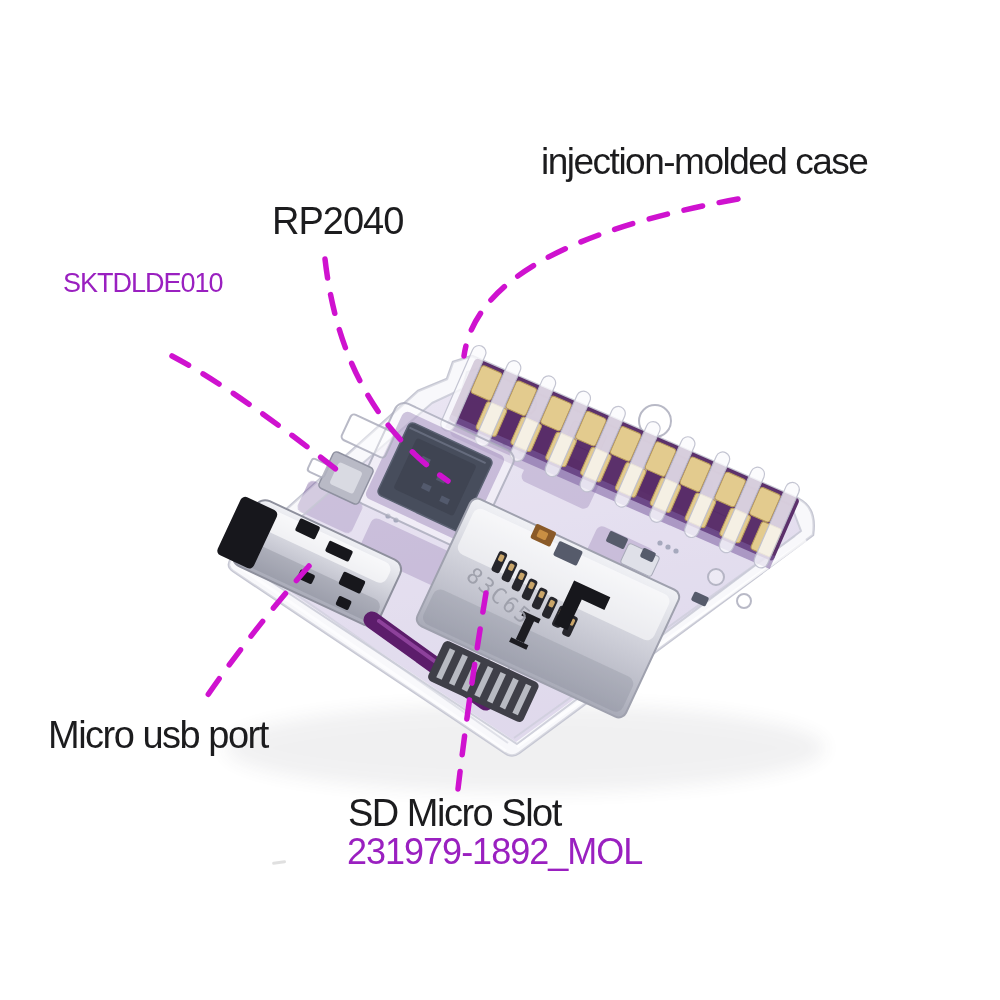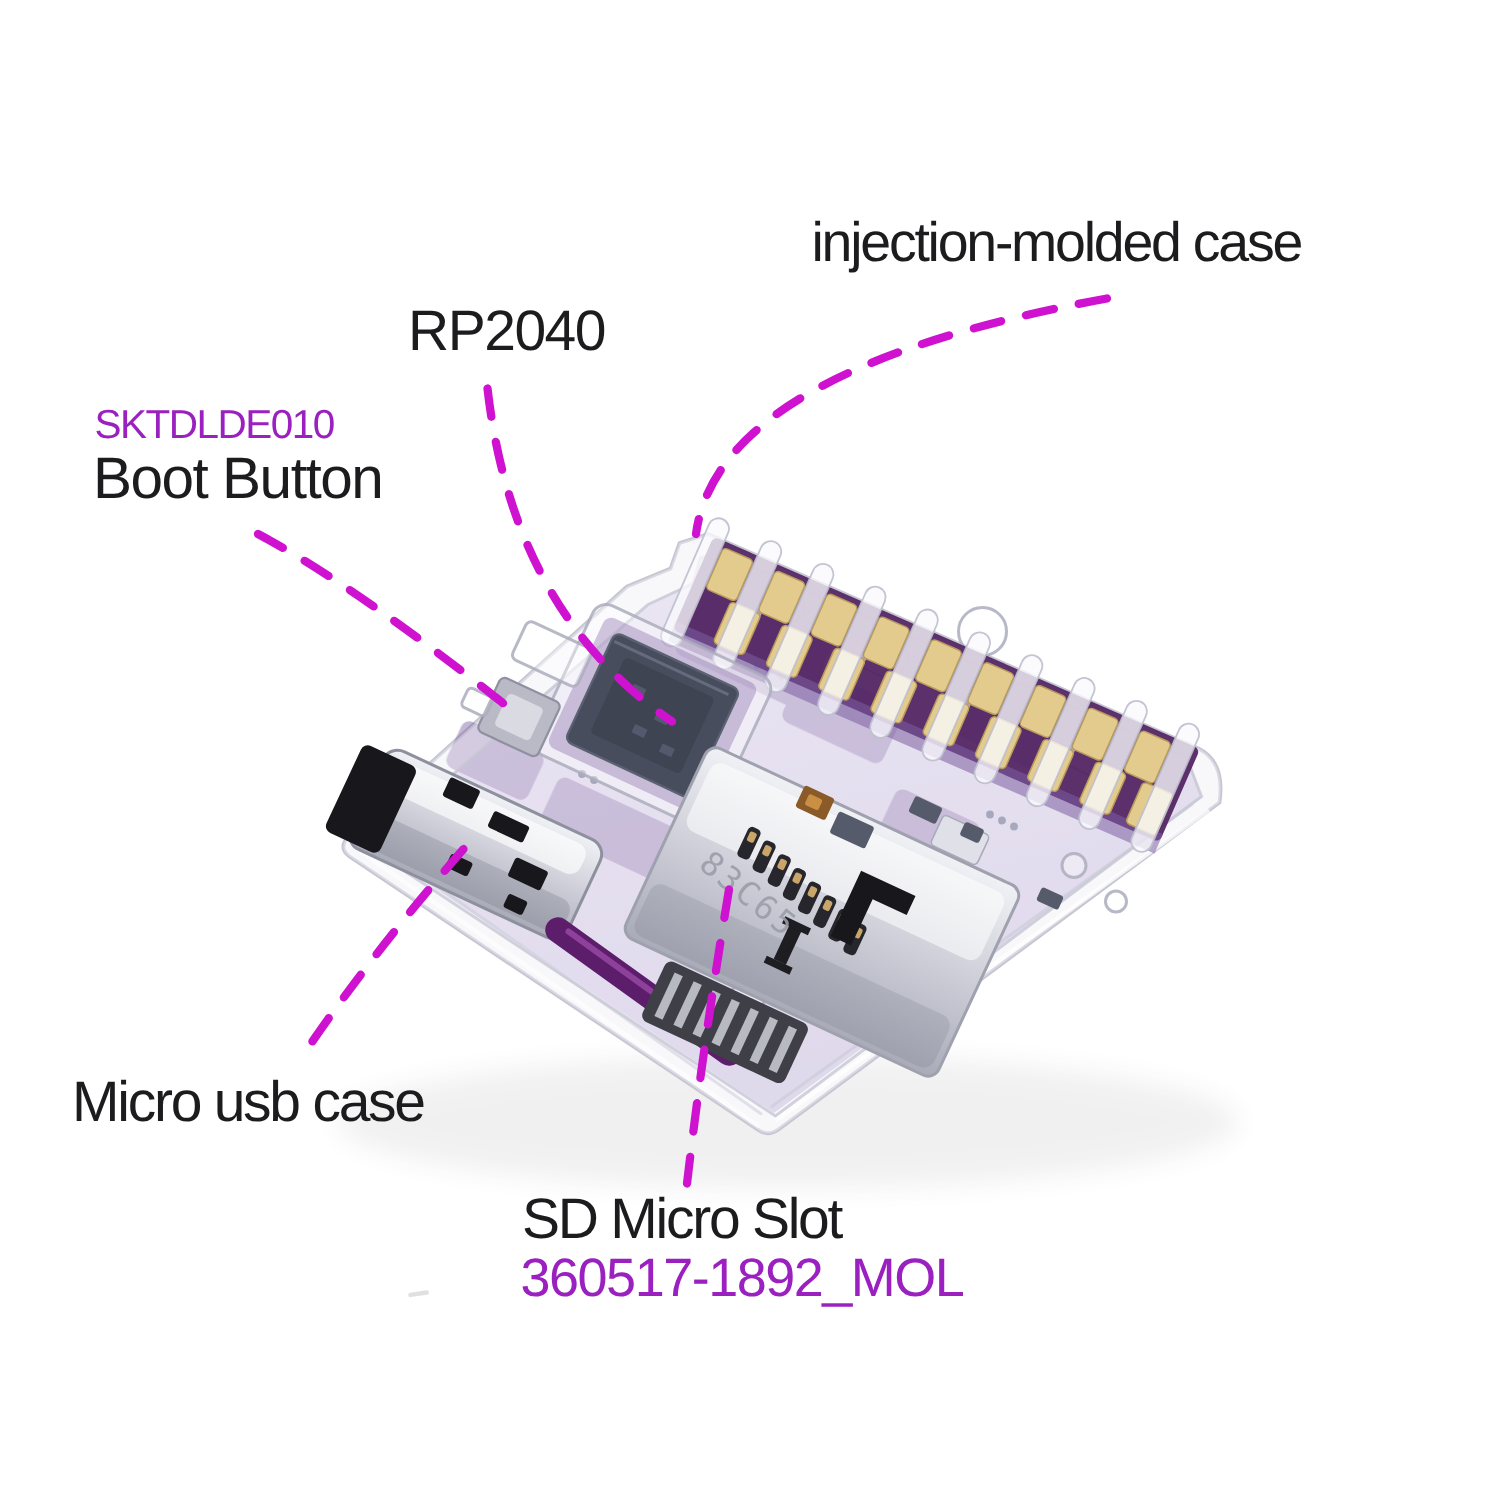--- a/index.html
+++ b/index.html
@@ -258,18 +258,17 @@
   <path class="dash" d="M 738,199 Q 479,246 464,356"></path>
   <path class="dash" d="M 325,259 Q 342,408 448,481"></path>
   <path class="dash" d="M 172,356 Q 238,391 347,478"></path>
   <path class="dash" d="M 309,566 Q 247,637 203,702"></path>
   <path class="dash" d="M 486,593 Q 469,695 458,789"></path>
 </svg>
 
 <div class="lbl lbl-case">injection-molded case</div>
 <div class="lbl lbl-rp2040">RP2040</div>
 <div class="lbl purple lbl-sktd">SKTDLDE010</div>
-<div class="lbl lbl-boot">Boot Button</div>
-<div class="lbl lbl-usb">Micro usb case</div>
+<div class="lbl lbl-usb">Micro usb port</div>
 <div class="lbl lbl-sd">SD Micro Slot</div>
-<div class="lbl purple lbl-sdpart">360517-1892_MOL</div>
+<div class="lbl purple lbl-sdpart">231979-1892_MOL</div>
 
 </div>
 
 </body></html>

